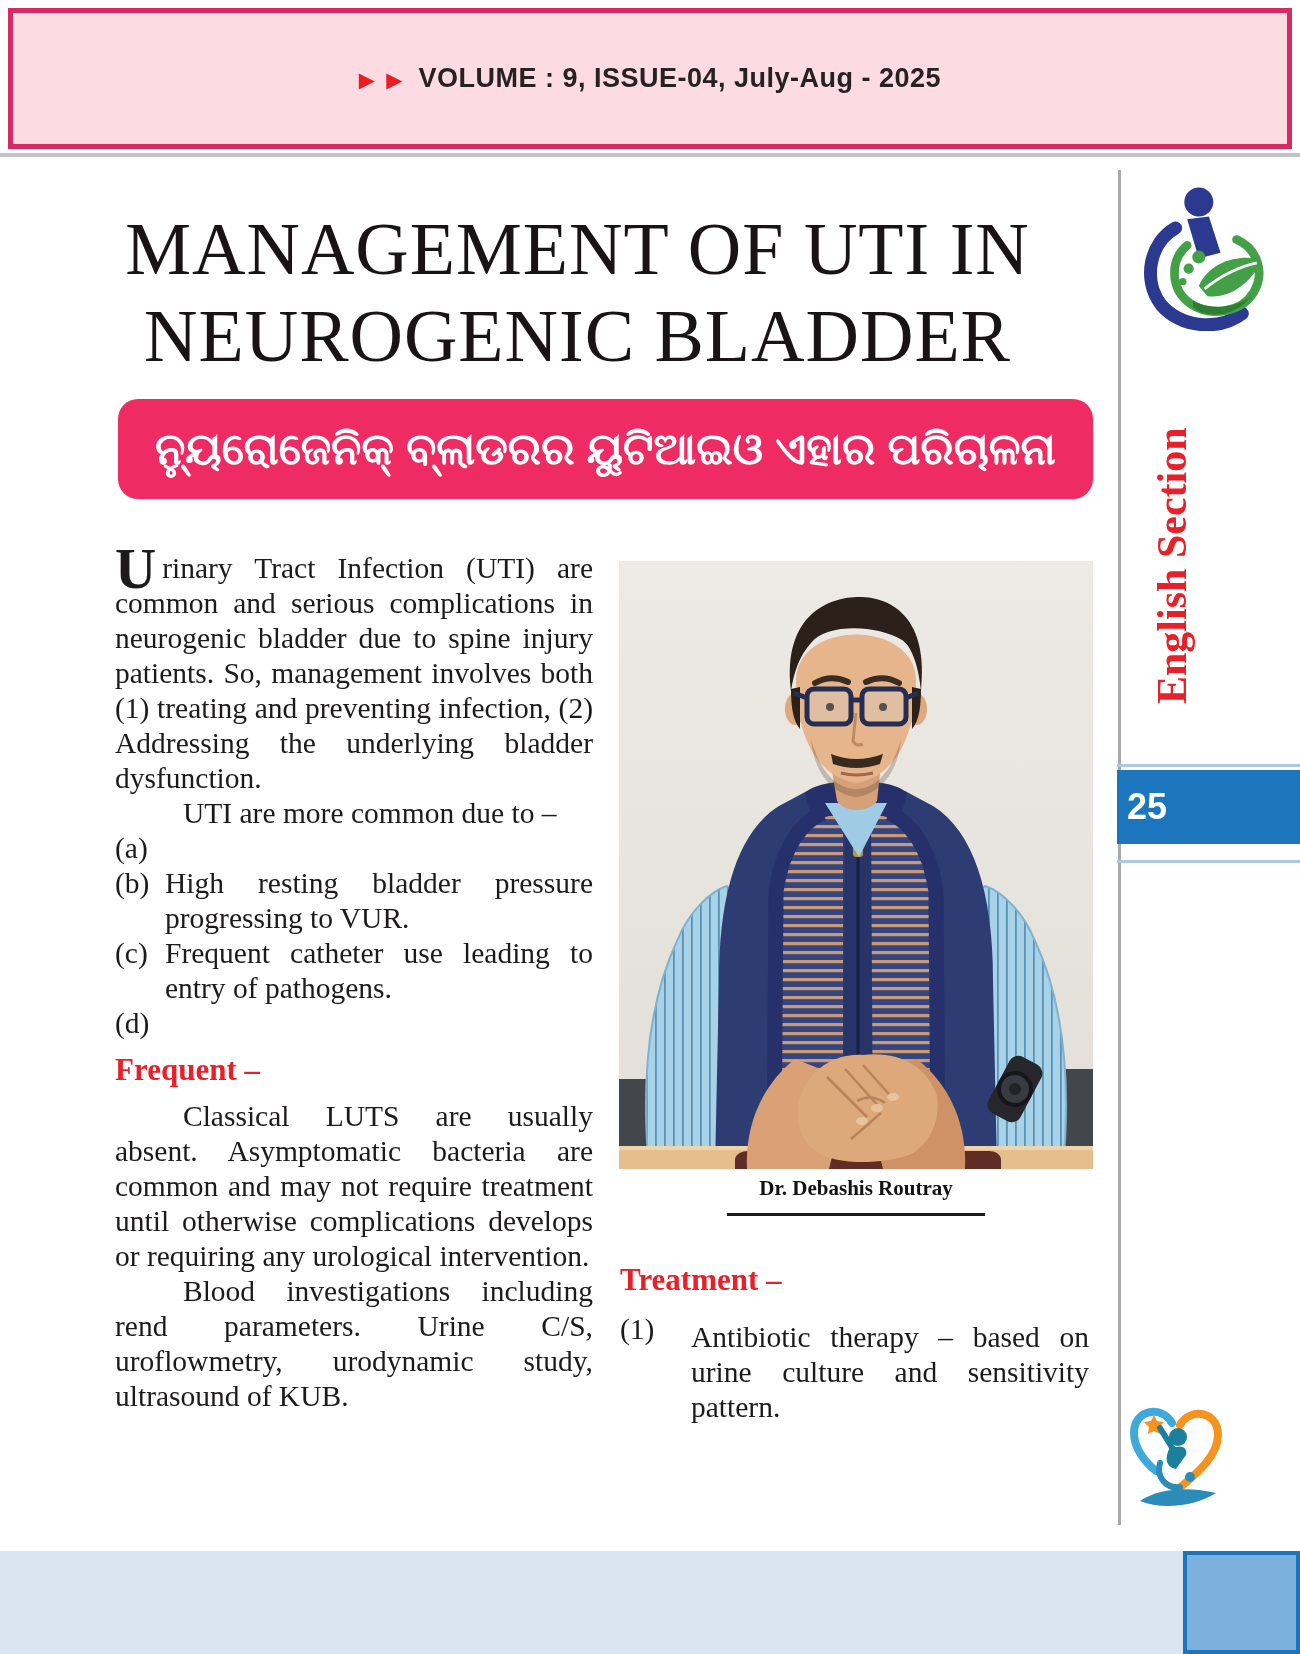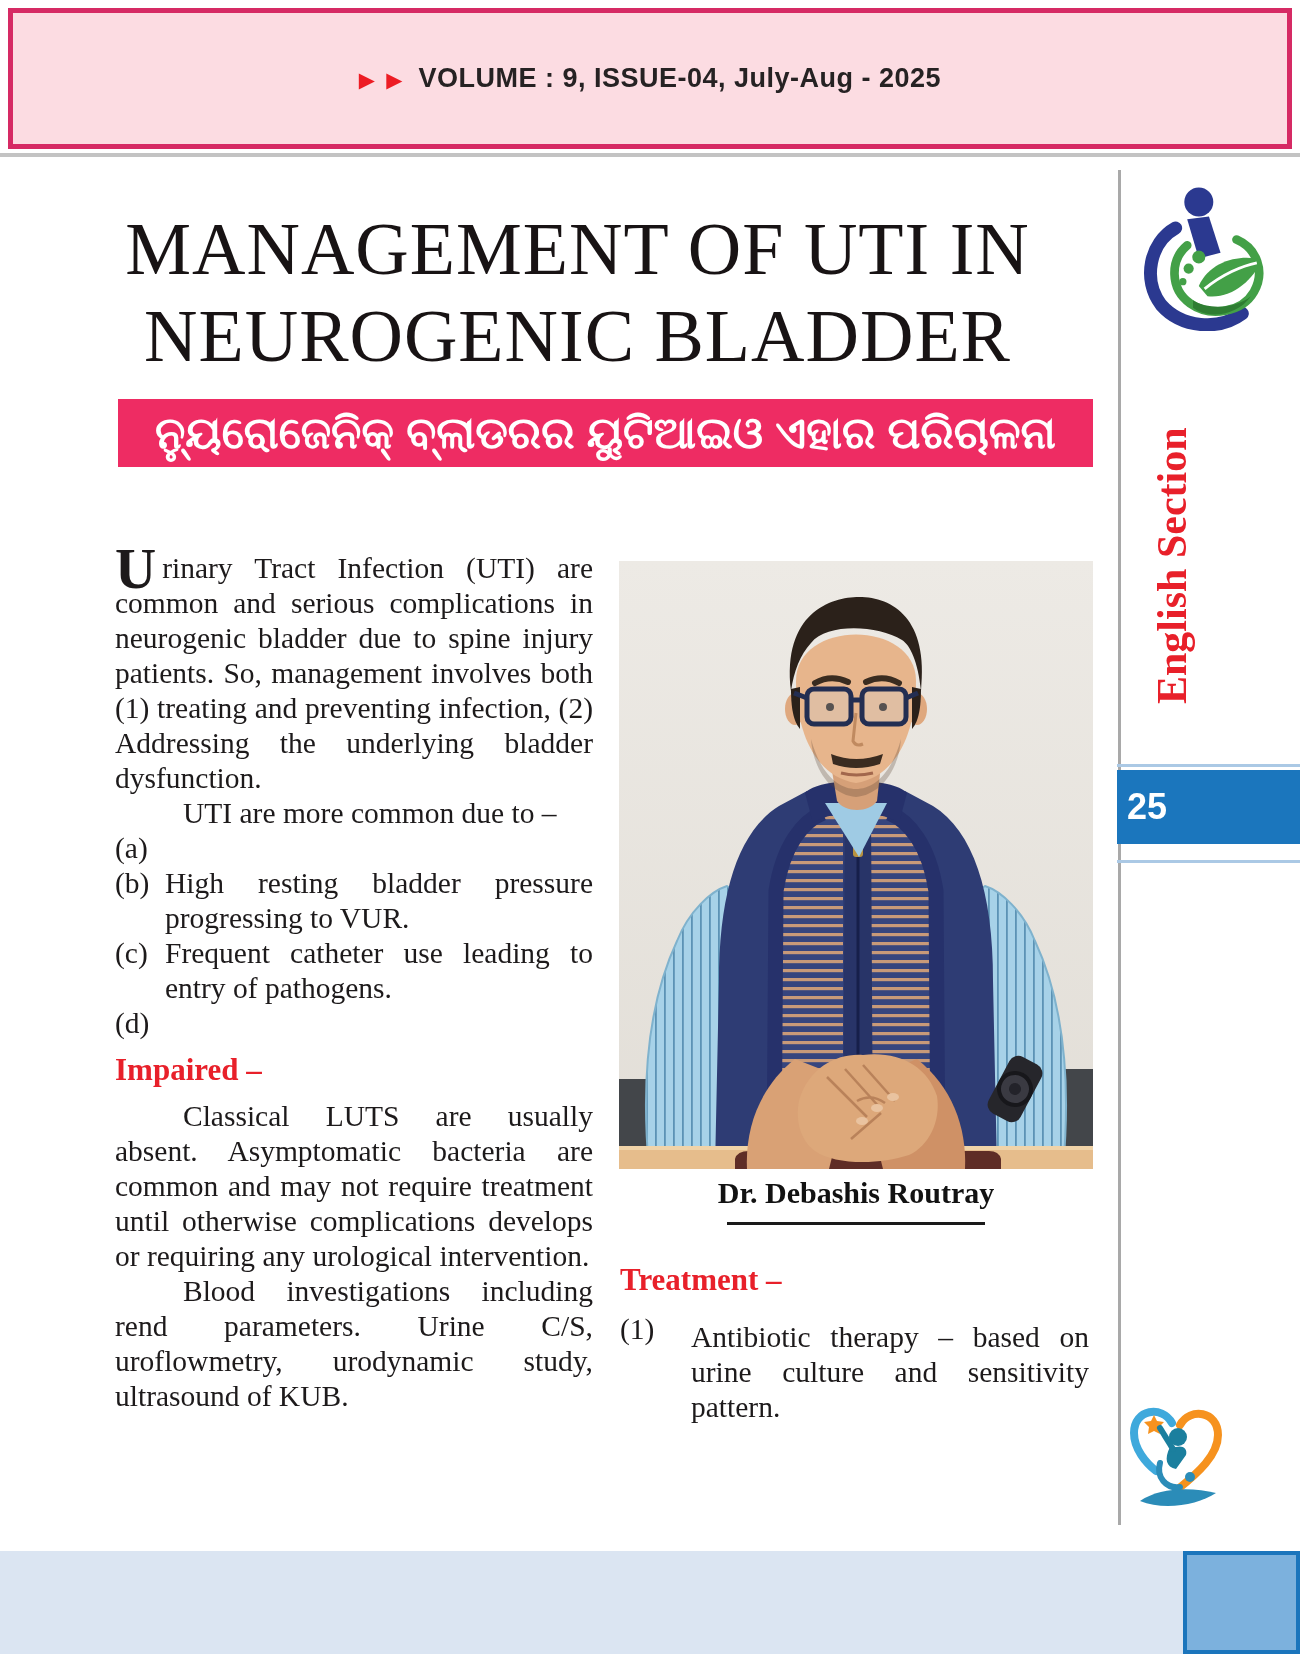--- a/index.html
+++ b/index.html
@@ -22,24 +22,25 @@
 
   
   .title{
     left:115px;top:206px;width:925px;text-align:center;
     font-weight:normal;font-size:74px;line-height:87px;color:#181314;
     letter-spacing:1px;
   }
 
   
   .banner{
-    left:118px;top:399px;width:975px;height:68px;background:#ee2c63;
+    left:118px;top:399px;width:975px;height:100px;background:#ee2c63;
     display:flex;align-items:center;justify-content:center;
     color:#ffffff;font-size:44px;font-weight:bold;
     font-family:"Liberation Sans", sans-serif;
+    border-radius:20px;
   }
 
   
   .col-left{
     left:115px;top:551px;width:478px;
     font-size:29.5px;line-height:35px;color:#1d1a1b;text-align:justify;
   }
   .col-left p{margin:0;}
   .dropcap{
     float:left;font-size:57px;line-height:35px;margin-right:6px;font-weight:bold;
@@ -49,21 +50,21 @@
   .cause-label{width:50px;flex:none;}
   .cause-text{flex:1;text-align:justify;}
   .red-head{
     color:#e8202a;font-weight:bold;font-size:31px;margin:11px 0 12px 0;text-align:left;
   }
 
   
   .photo{left:619px;top:561px;width:474px;height:608px;}
 
   .caption-wrap{left:619px;top:1176px;width:474px;text-align:center;}
-  .caption{font-weight:bold;font-size:30px;color:#121212;}
+  .caption{font-weight:bold;font-size:21px;color:#121212;}
   .caption-underline{width:258px;height:3px;background:#1a1a1a;margin:12px auto 0 auto;}
 
   
   .treatment-head{left:620px;top:1262px;width:460px;}
   .treatment-head .red-head{margin:0;}
   .treatment-item{
     left:620px;top:1312px;width:477px;display:flex;
     font-size:29.5px;line-height:35px;color:#1d1a1b;
   }
   .t-label{width:63px;flex:none;}
@@ -128,21 +129,21 @@
     <span class="cause-text">High resting bladder pressure progressing to VUR.</span>
   </div>
   <div class="cause-row">
     <span class="cause-label">(c)</span>
     <span class="cause-text">Frequent catheter use leading to entry of pathogens.</span>
   </div>
   <div class="cause-row">
     <span class="cause-label">(d)</span>
   </div>
 
-  <div class="red-head">Impaired –</div>
+  <div class="red-head">Frequent –</div>
   <p class="indent">Classical LUTS are usually absent. Asymptomatic bacteria are common and may not require treatment until otherwise complications develops or requiring any urological intervention.</p>
   <p class="indent">Blood investigations including rend parameters. Urine C/S, uroflowmetry, urodynamic study, ultrasound of KUB.</p>
 </div>
 
 <svg class="abs photo" viewBox="0 0 474 608" xmlns="http://www.w3.org/2000/svg">
   <defs>
     <linearGradient id="wall" x1="0" y1="0" x2="0" y2="1">
       <stop offset="0" stop-color="#edeae5"></stop>
         <stop offset="1" stop-color="#e2ded7"></stop>
     </linearGradient>

